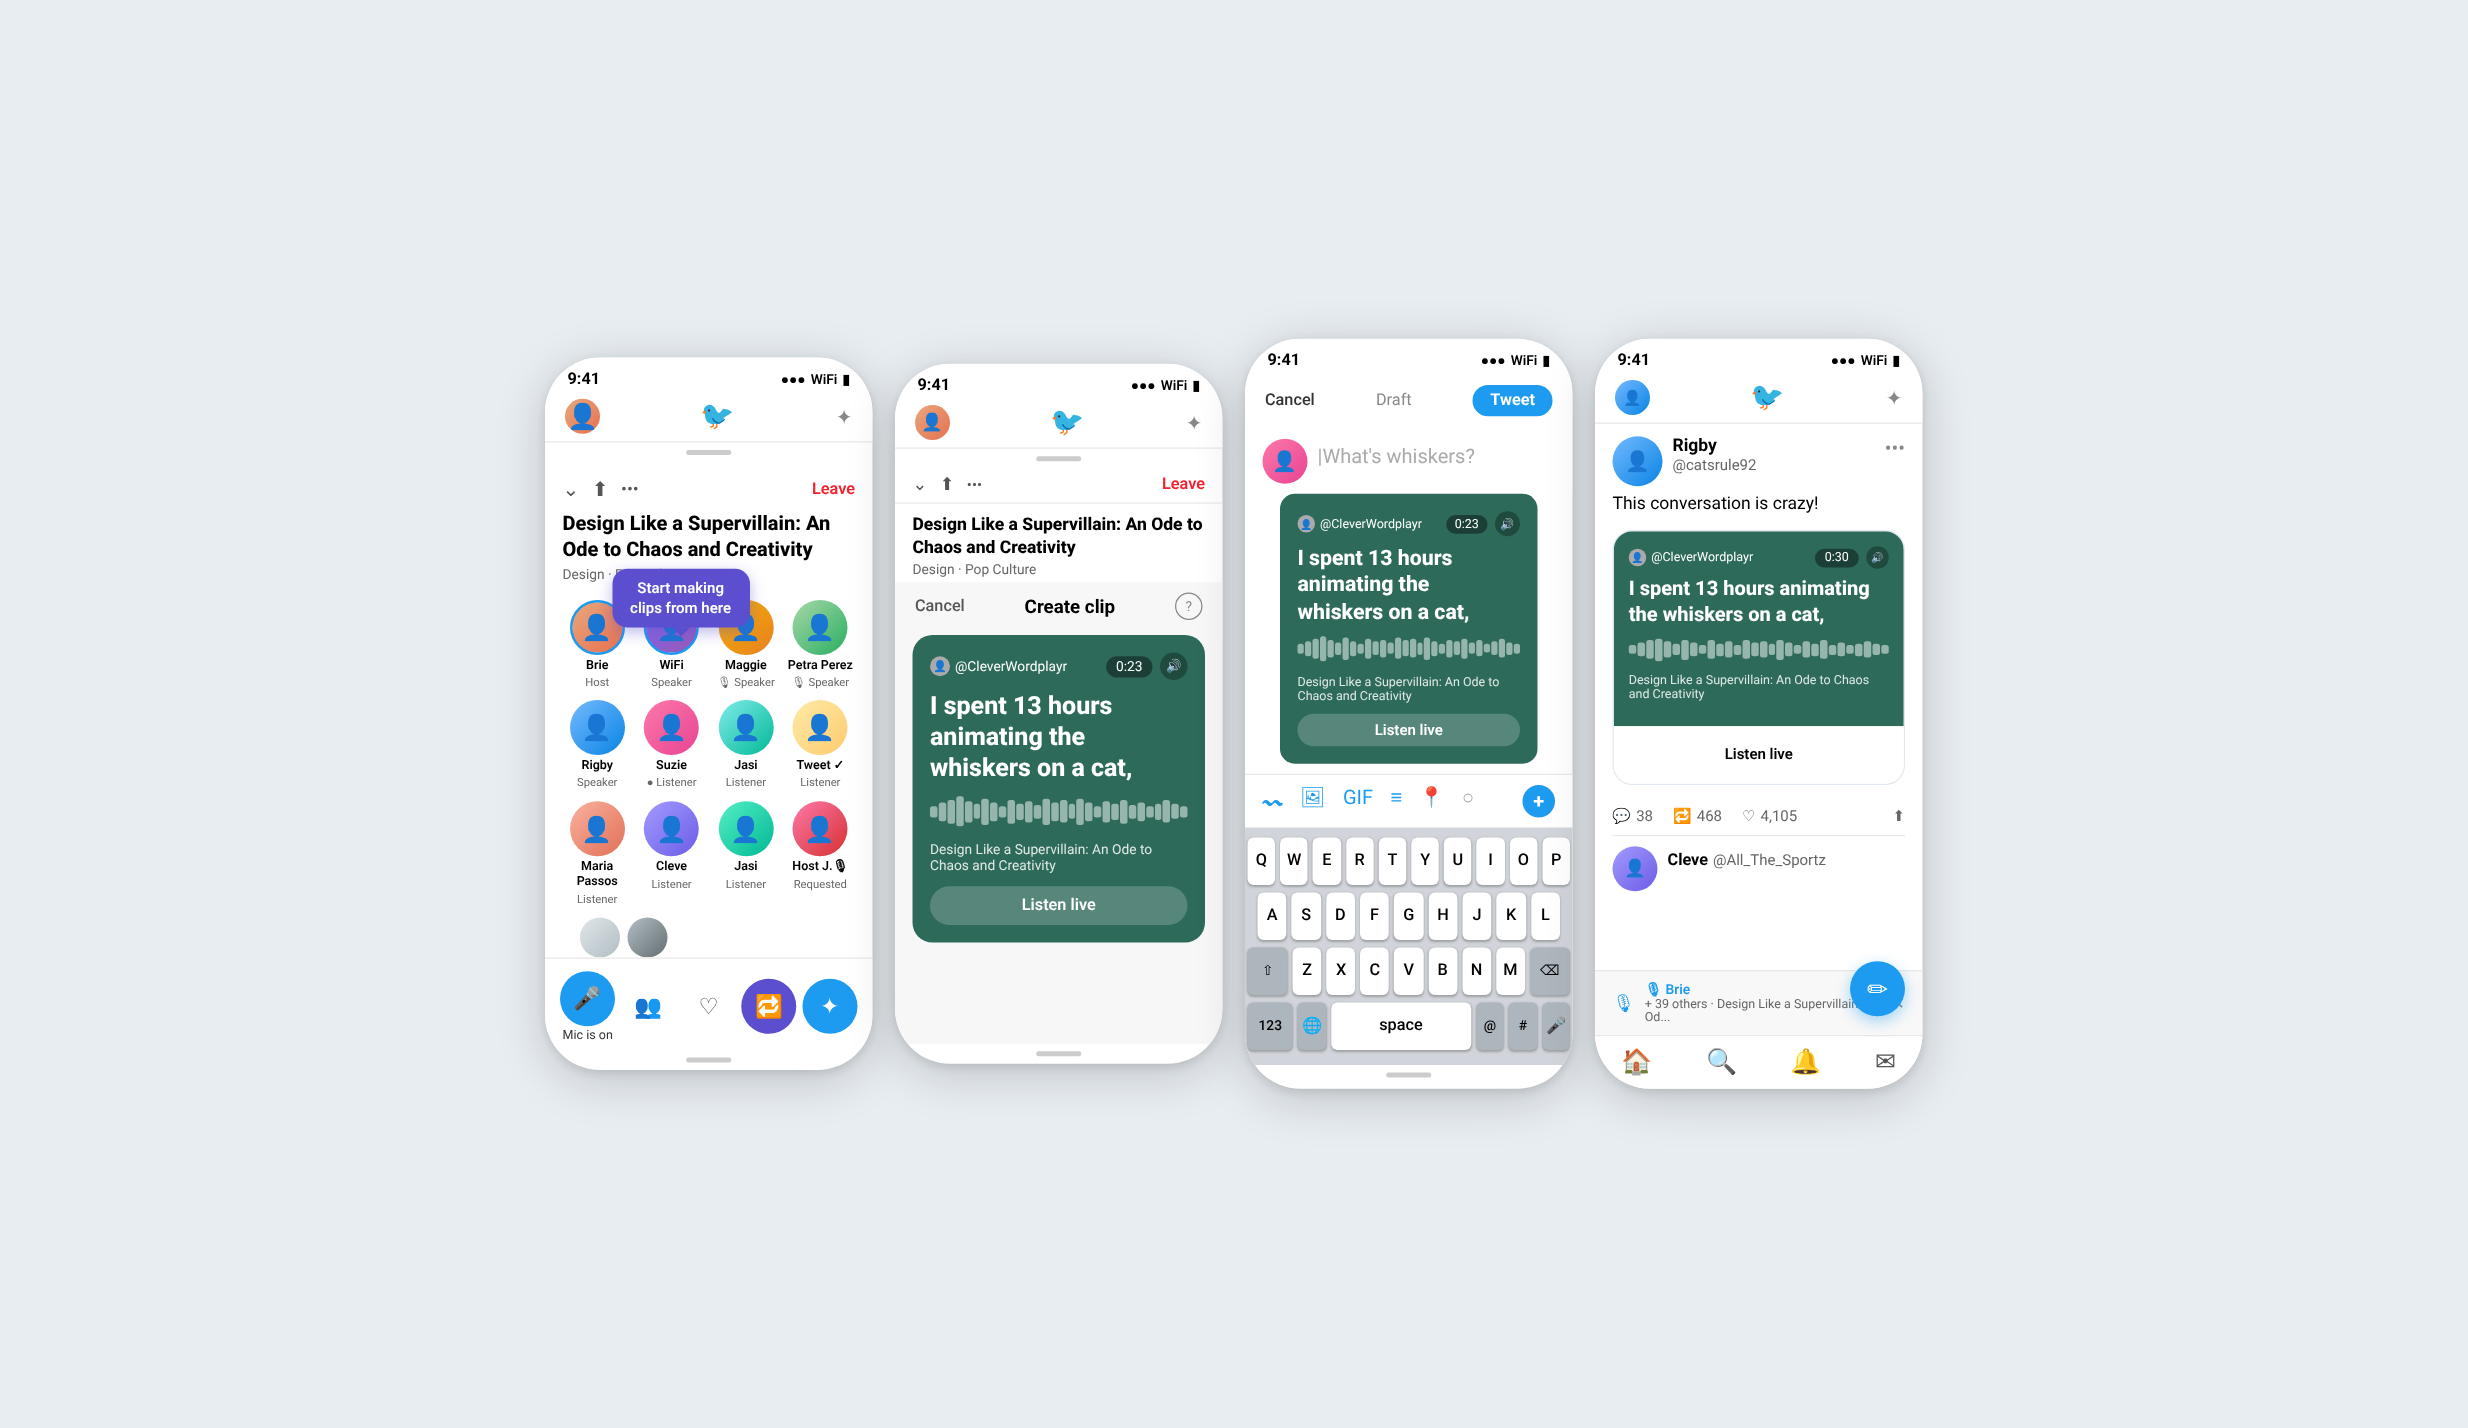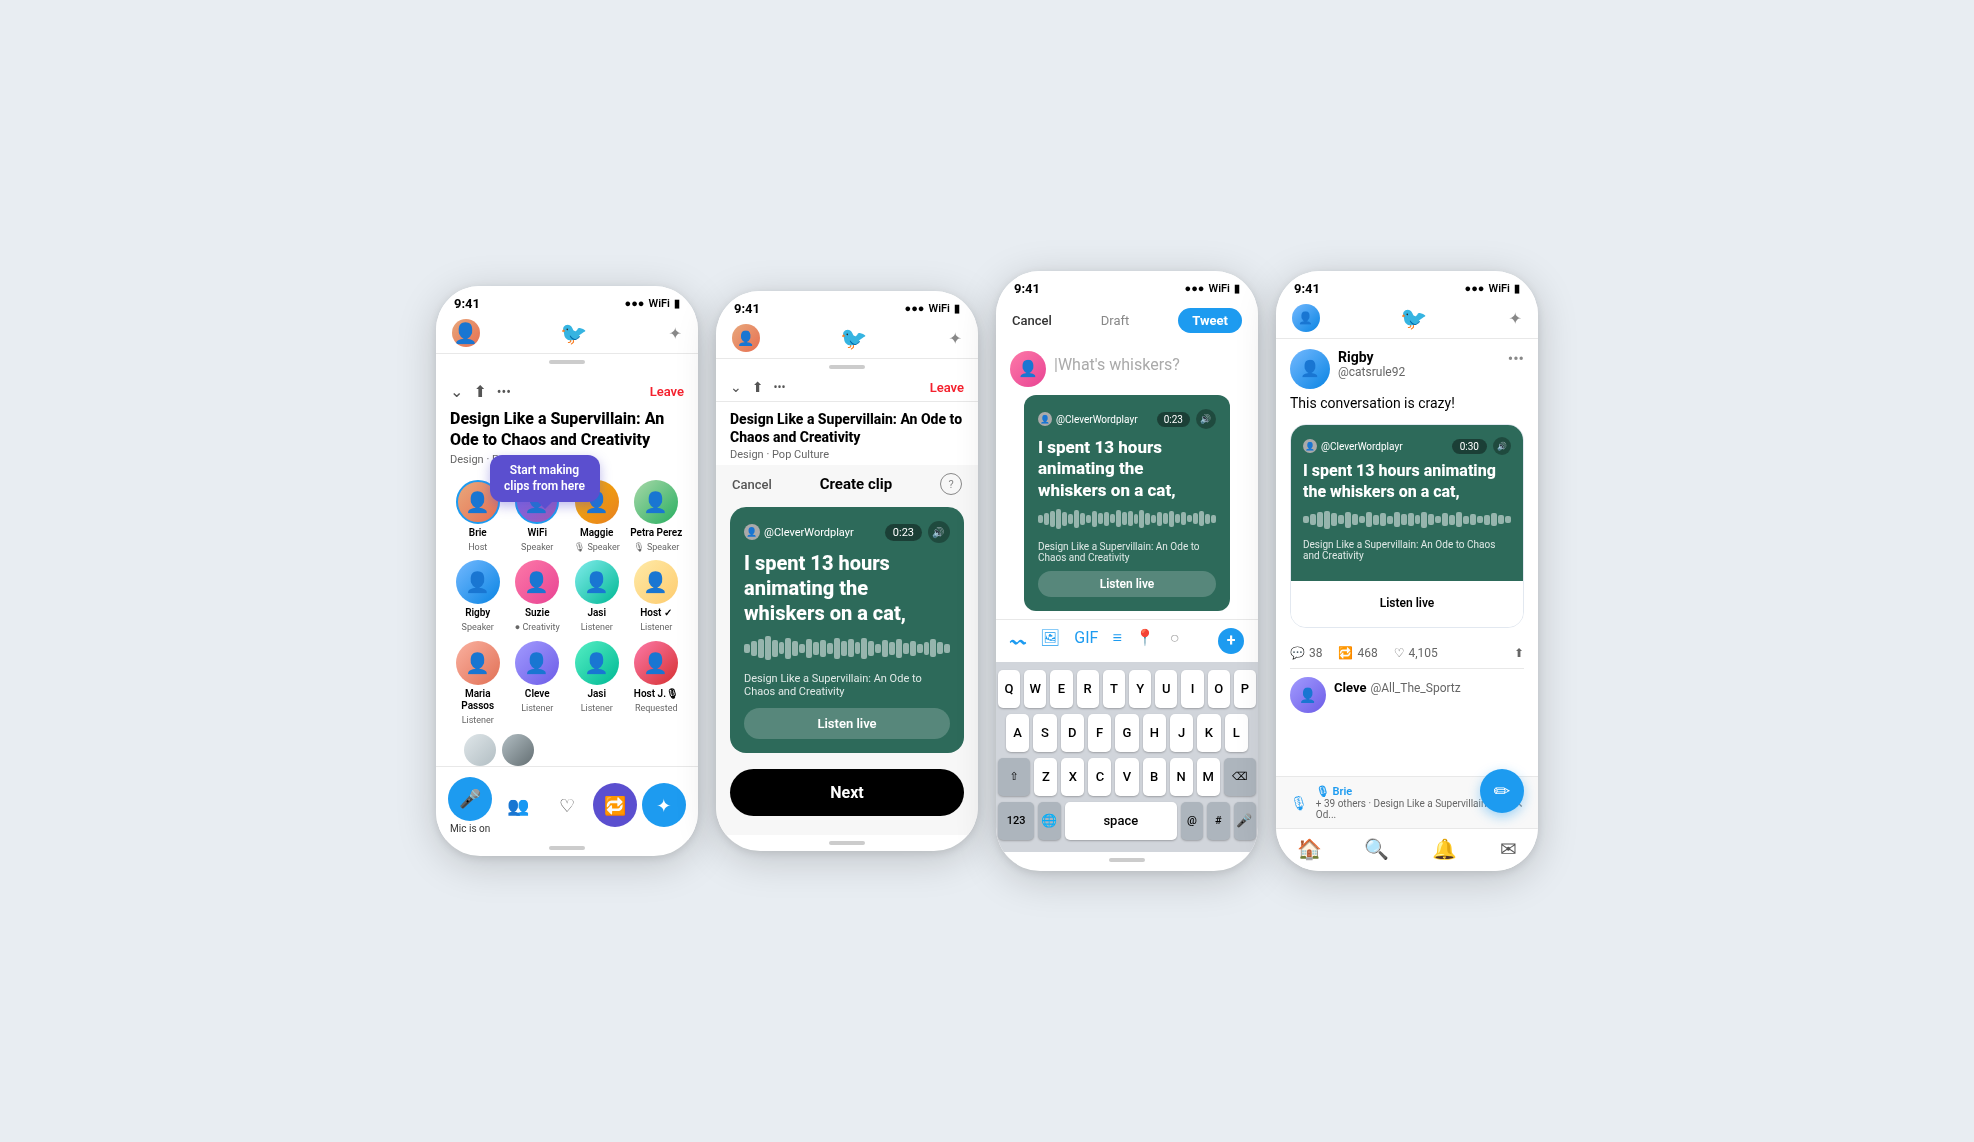--- a/index.html
+++ b/index.html
@@ -419,34 +419,34 @@
               <div class="human-silhouette">👤</div>
             </div>
           <span class="speaker-name">Rigby</span>
           <span class="speaker-role">Speaker</span>
         </div>
         <div class="speaker-item">
           <div class="speaker-avatar av-suzie">
               <div class="human-silhouette">👤</div>
             </div>
           <span class="speaker-name">Suzie</span>
-          <span class="speaker-role">● Creativity</span>
+          <span class="speaker-role">● Listener</span>
         </div>
         <div class="speaker-item">
           <div class="speaker-avatar av-jasi">
               <div class="human-silhouette">👤</div>
             </div>
           <span class="speaker-name">Jasi</span>
           <span class="speaker-role">Listener</span>
         </div>
         <div class="speaker-item">
           <div class="speaker-avatar av-jess">
               <div class="human-silhouette">👤</div>
             </div>
-          <span class="speaker-name">Host ✓</span>
+          <span class="speaker-name">Tweet ✓</span>
           <span class="speaker-role">Listener</span>
         </div>
 
         <div class="speaker-item">
           <div class="speaker-avatar av-maria">
               <div class="human-silhouette">👤</div>
             </div>
           <span class="speaker-name">Maria Passos</span>
           <span class="speaker-role">Listener</span>
         </div>
@@ -569,21 +569,20 @@
             <div class="waveform-bar" style="height:65%"></div>
             <div class="waveform-bar" style="height:35%"></div>
             <div class="waveform-bar" style="height:55%"></div>
             <div class="waveform-bar" style="height:75%"></div>
             <div class="waveform-bar" style="height:50%"></div>
             <div class="waveform-bar" style="height:40%"></div>
         </div>
         <div class="clip-space-title">Design Like a Supervillain: An Ode to Chaos and Creativity</div>
         <div class="listen-live-btn">Listen live</div>
       </div>
-      <div class="next-btn">Next</div>
     </div>
     <div class="divider-pill"></div>
   </div>
 
   <div class="phone" style="min-height:600px;">
     <div class="status-bar">
       <span class="time">9:41</span>
       <div class="status-icons">
         <span>●●●</span>
         <span>WiFi</span>

